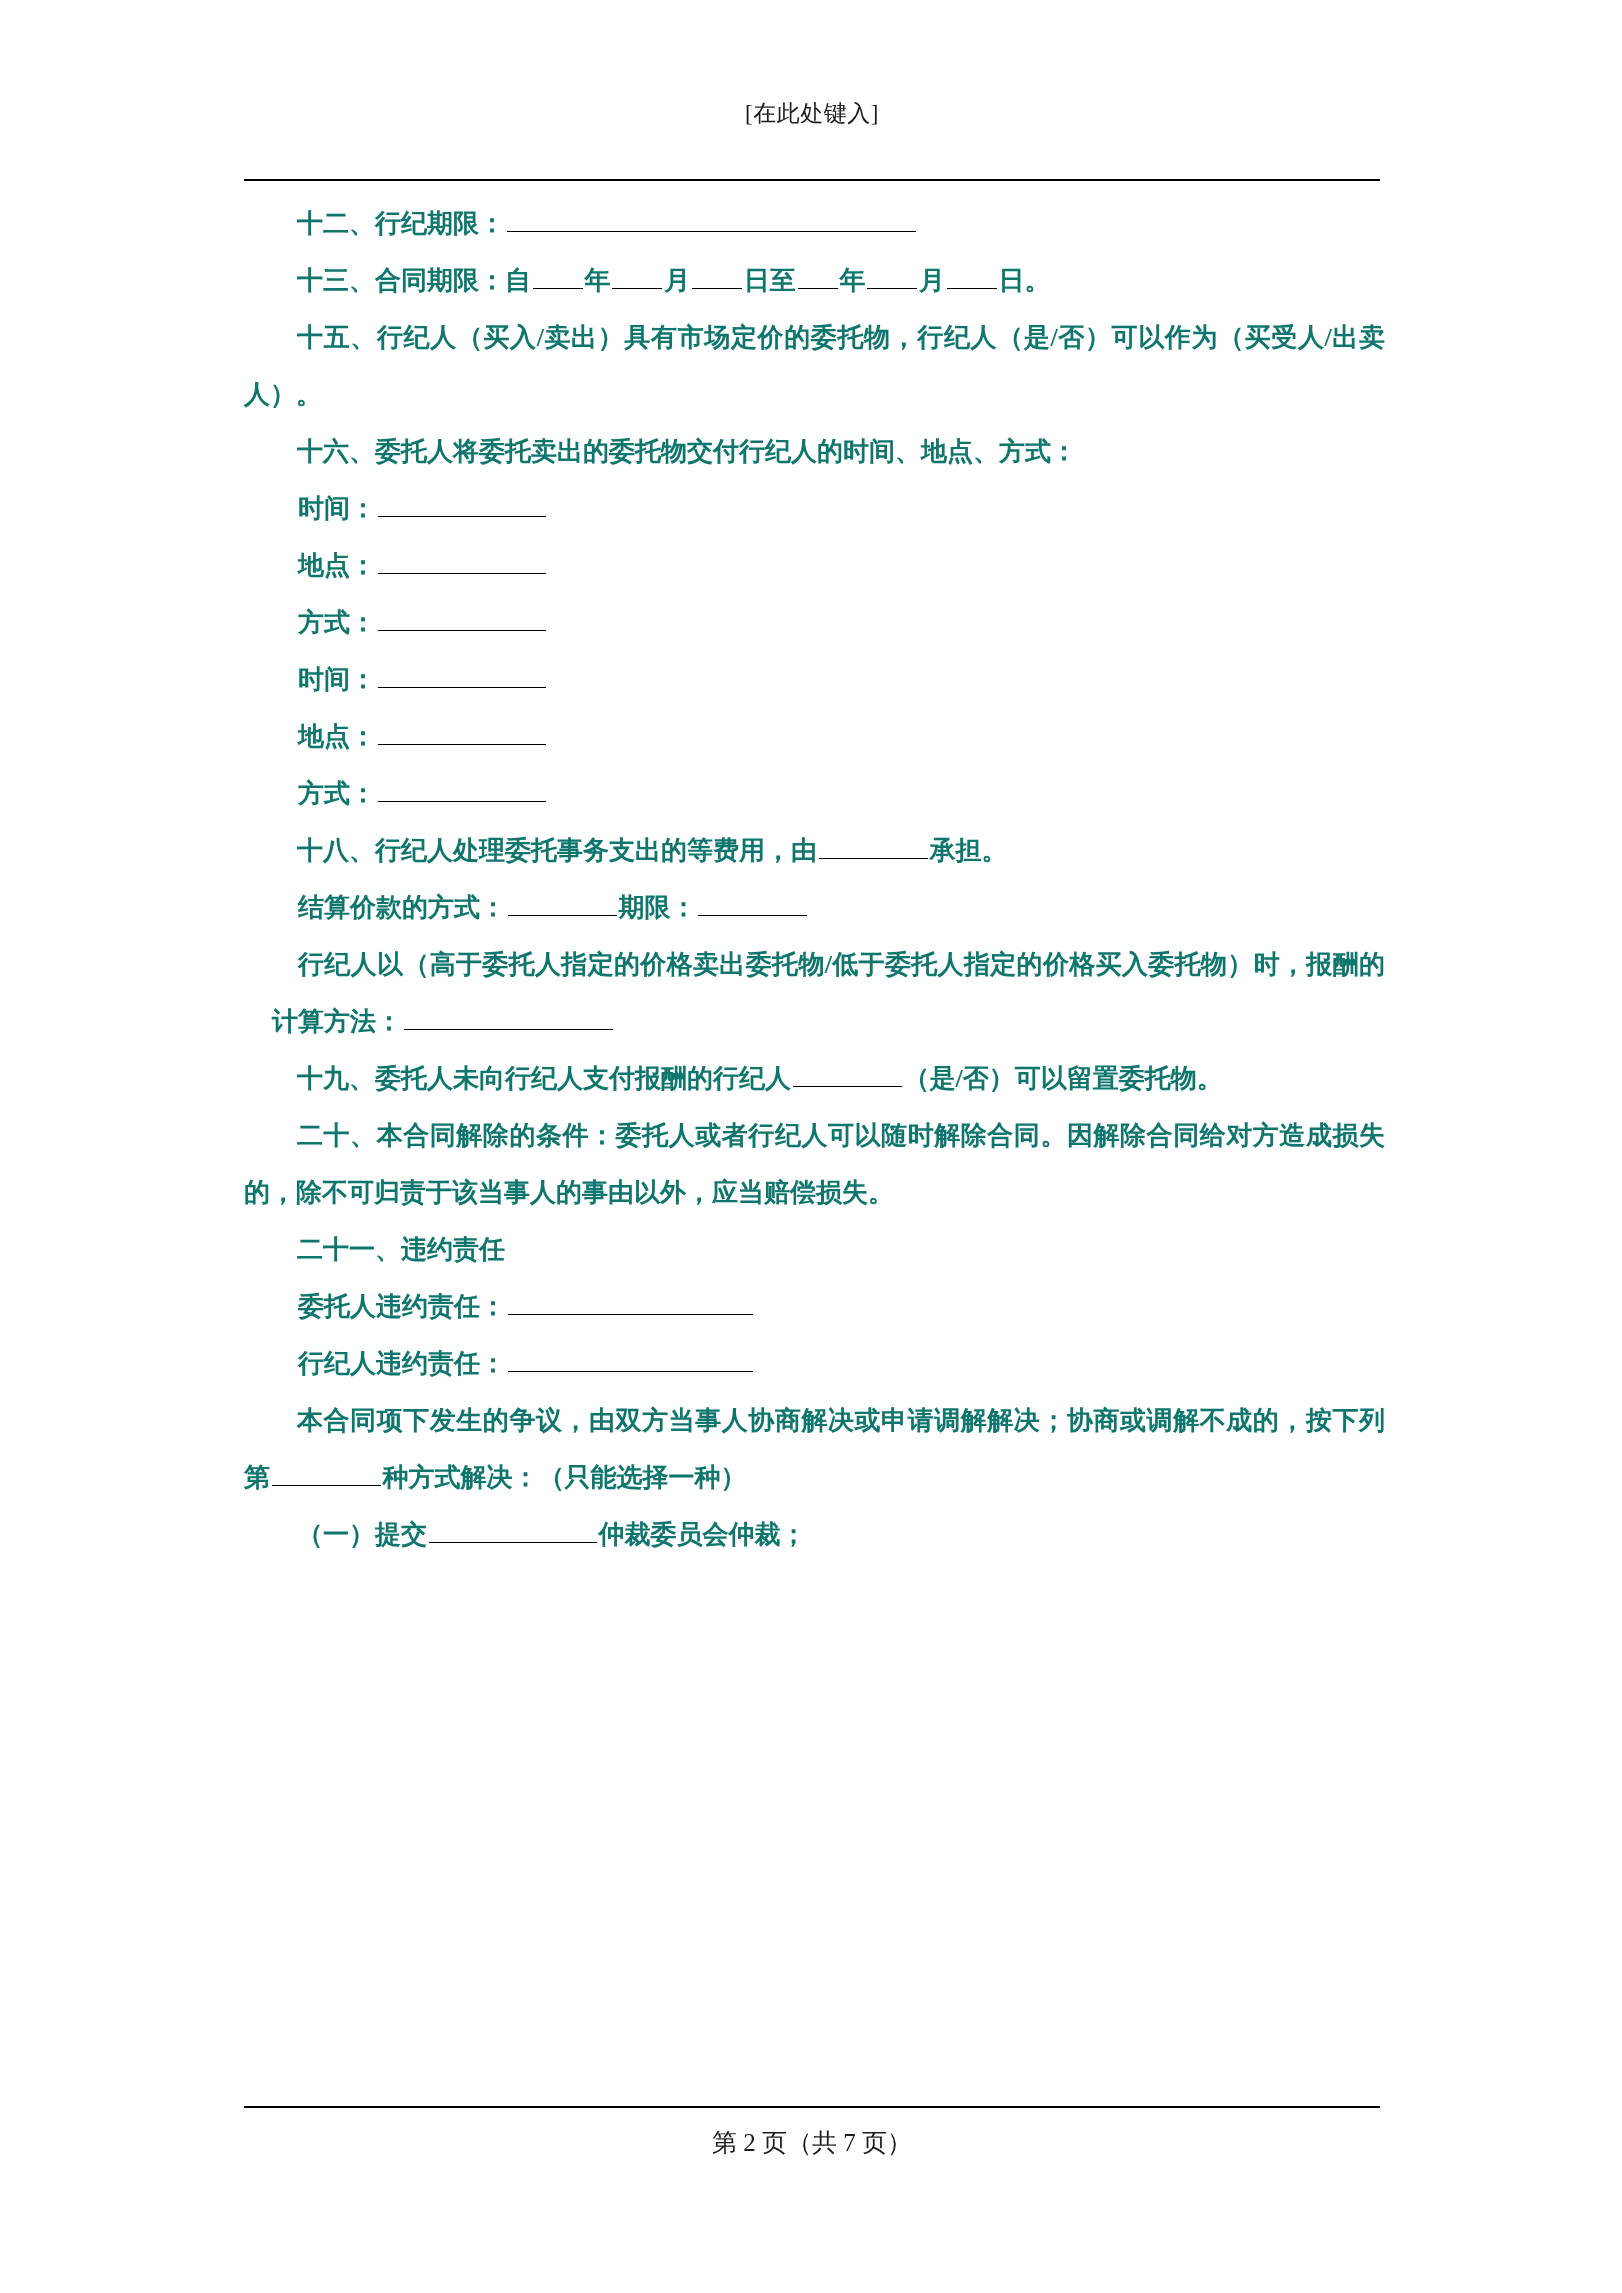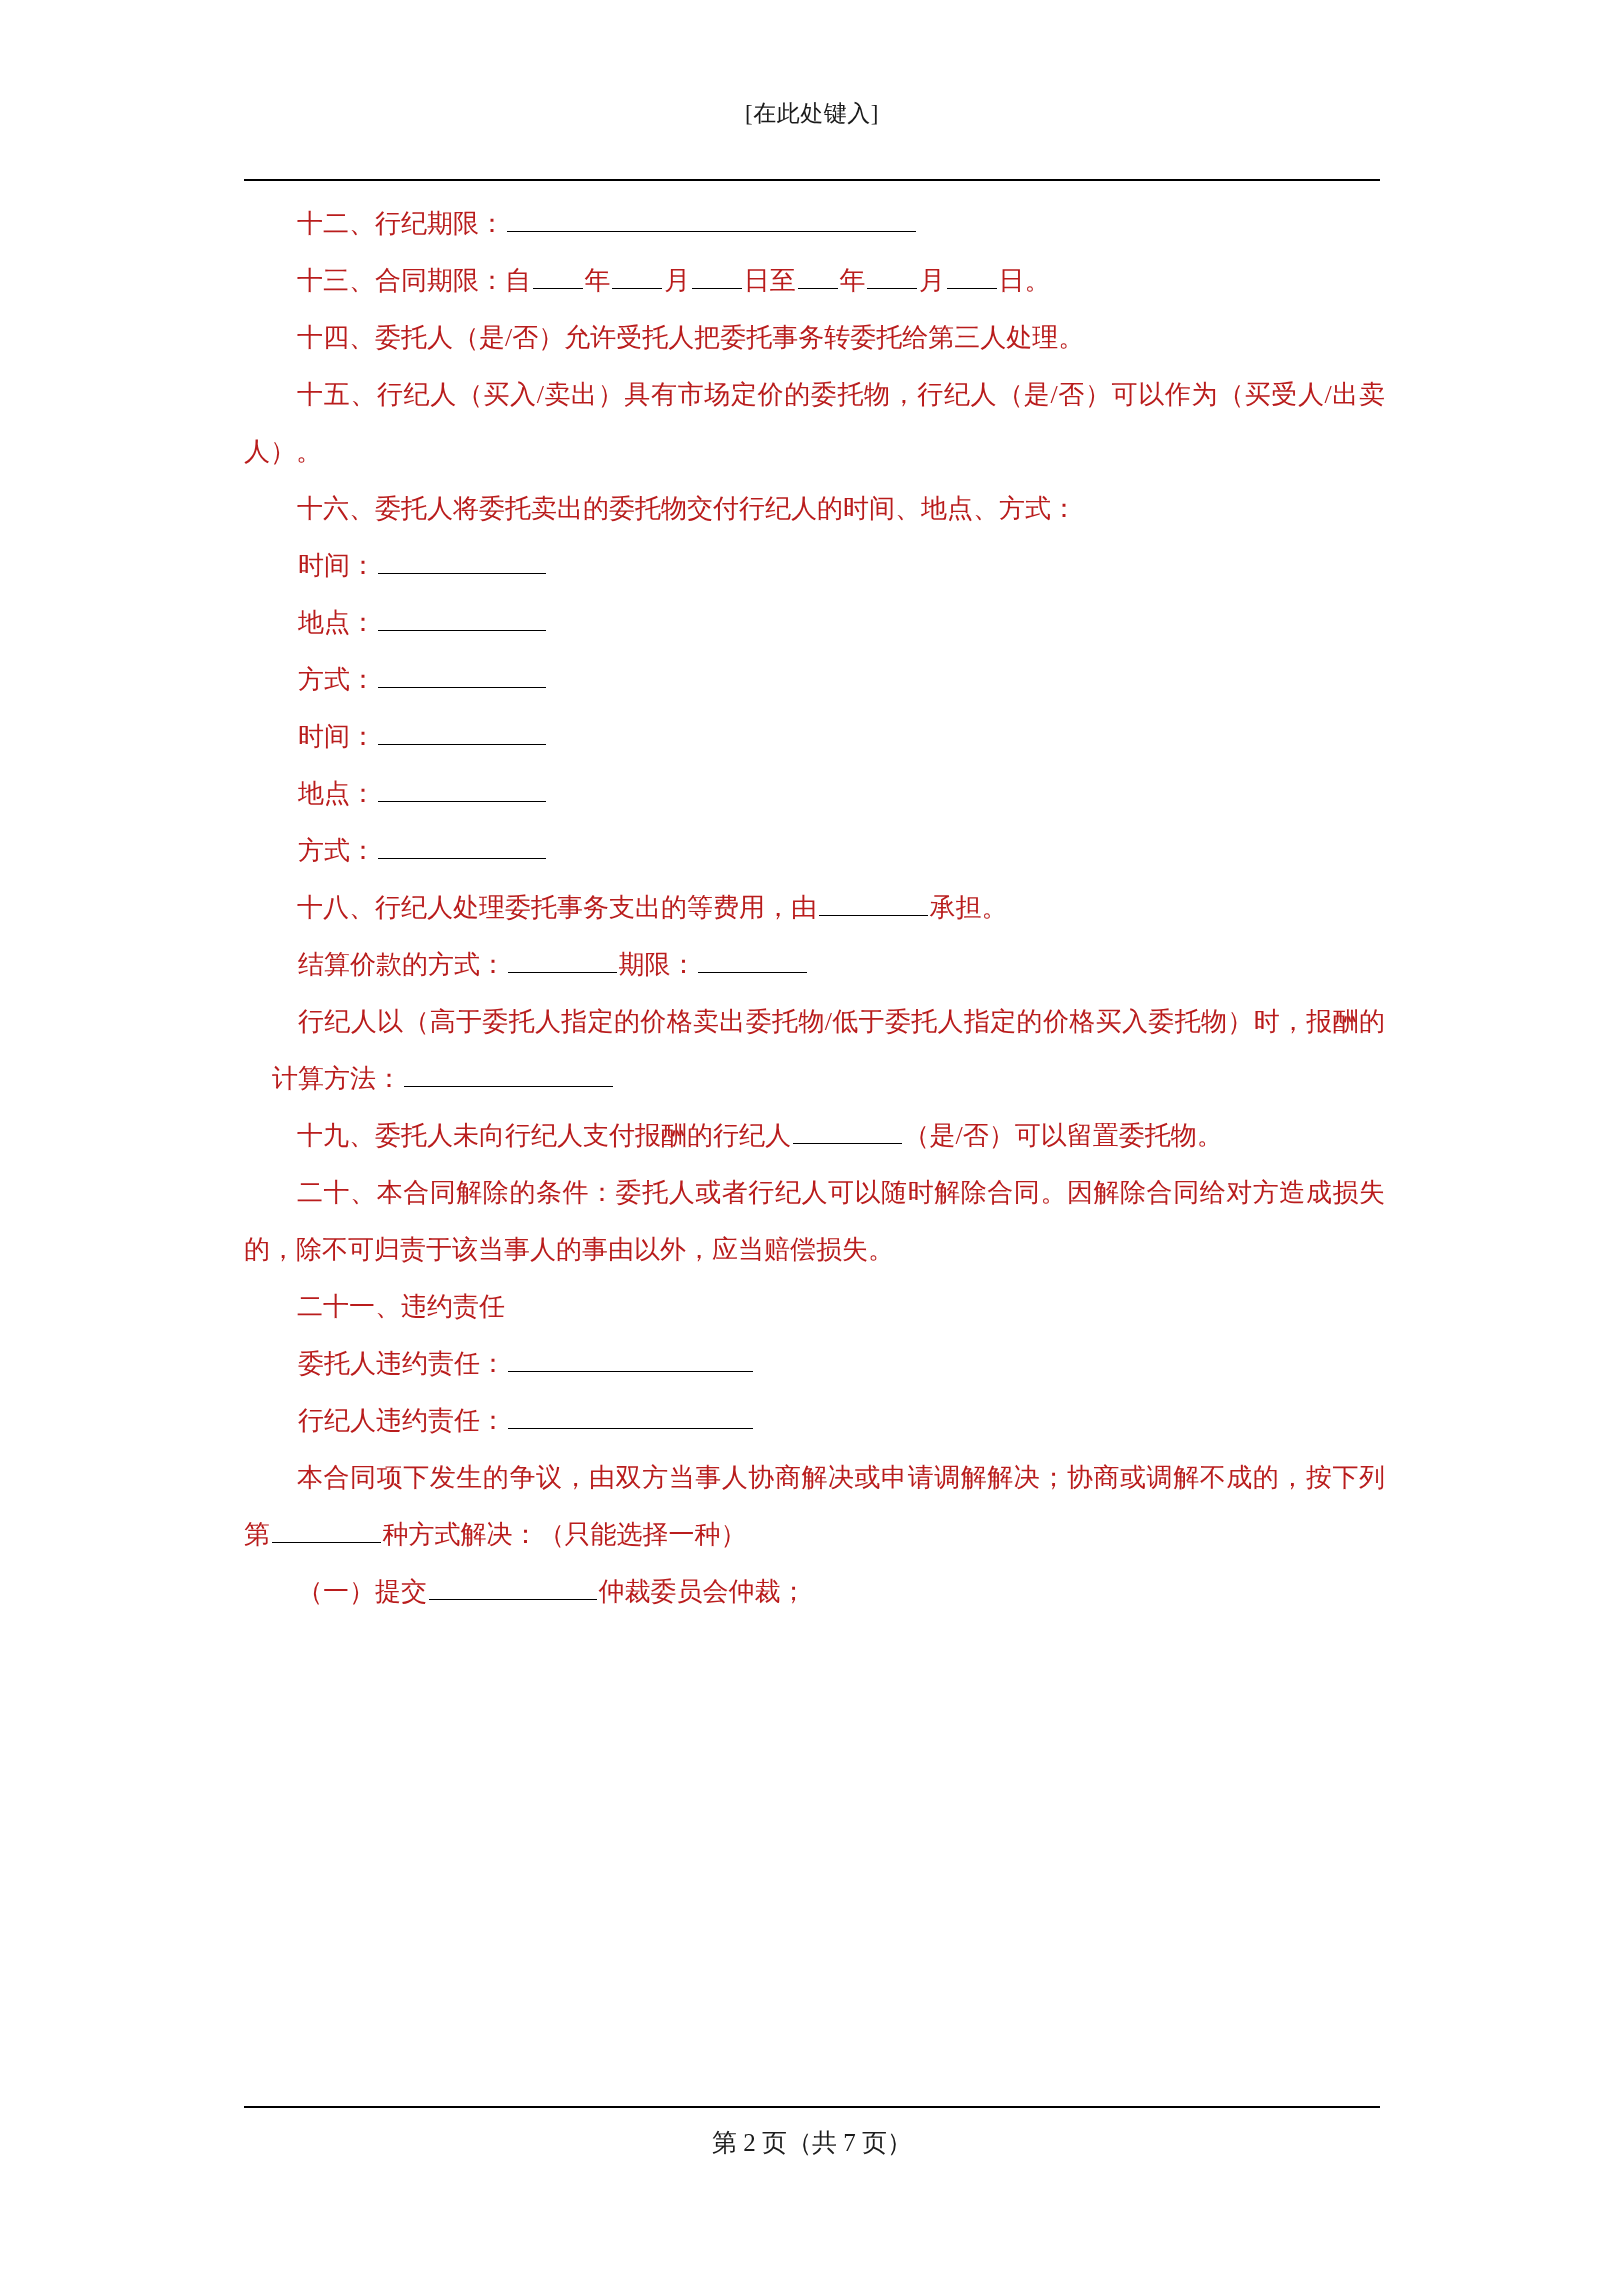--- a/index.html
+++ b/index.html
@@ -57,23 +57,24 @@
     position: absolute;
     top: 195px;
     left: 244px;
     width: 1141px;
   }
   p.line {
     margin: 0 0 0 0;
     padding: 0;
     font-size: 26px;
     line-height: 57px;
-    color: #b91c1c;
+    color: #0f766e;
     text-align: justify;
     word-break: break-all;
+    font-weight: bold;
   }
   p.indent {
     text-indent: 53px;
   }
   p.indent-sub {
     text-indent: 26px;
     margin-left: 28px;
   }
   .blank {
     display: inline-block;
@@ -97,21 +98,20 @@
 
   <div class="header">[在此处键入]</div>
   <div class="header-rule"></div>
 
   <div class="content">
 
     <p class="line indent"><span>十二、行纪期限：</span><span class="blank b-xxl"></span></p>
 
     <p class="line indent"><span>十三、合同期限：自</span><span class="blank b-tiny"></span><span>年</span><span class="blank b-tiny"></span><span>月</span><span class="blank b-tiny"></span><span>日至</span><span class="blank b-mini"></span><span>年</span><span class="blank b-tiny"></span><span>月</span><span class="blank b-tiny"></span><span>日。</span></p>
 
-    <p class="line indent">十四、委托人（是/否）允许受托人把委托事务转委托给第三人处理。</p>
 
     <p class="line indent">十五、行纪人（买入/卖出）具有市场定价的委托物，行纪人（是/否）可以作为（买受人/出卖人）。</p>
 
     <p class="line indent">十六、委托人将委托卖出的委托物交付行纪人的时间、地点、方式：</p>
 
     <p class="line indent-sub"><span>时间：</span><span class="blank b-md"></span></p>
 
     <p class="line indent-sub"><span>地点：</span><span class="blank b-md"></span></p>
 
     <p class="line indent-sub"><span>方式：</span><span class="blank b-md"></span></p>

